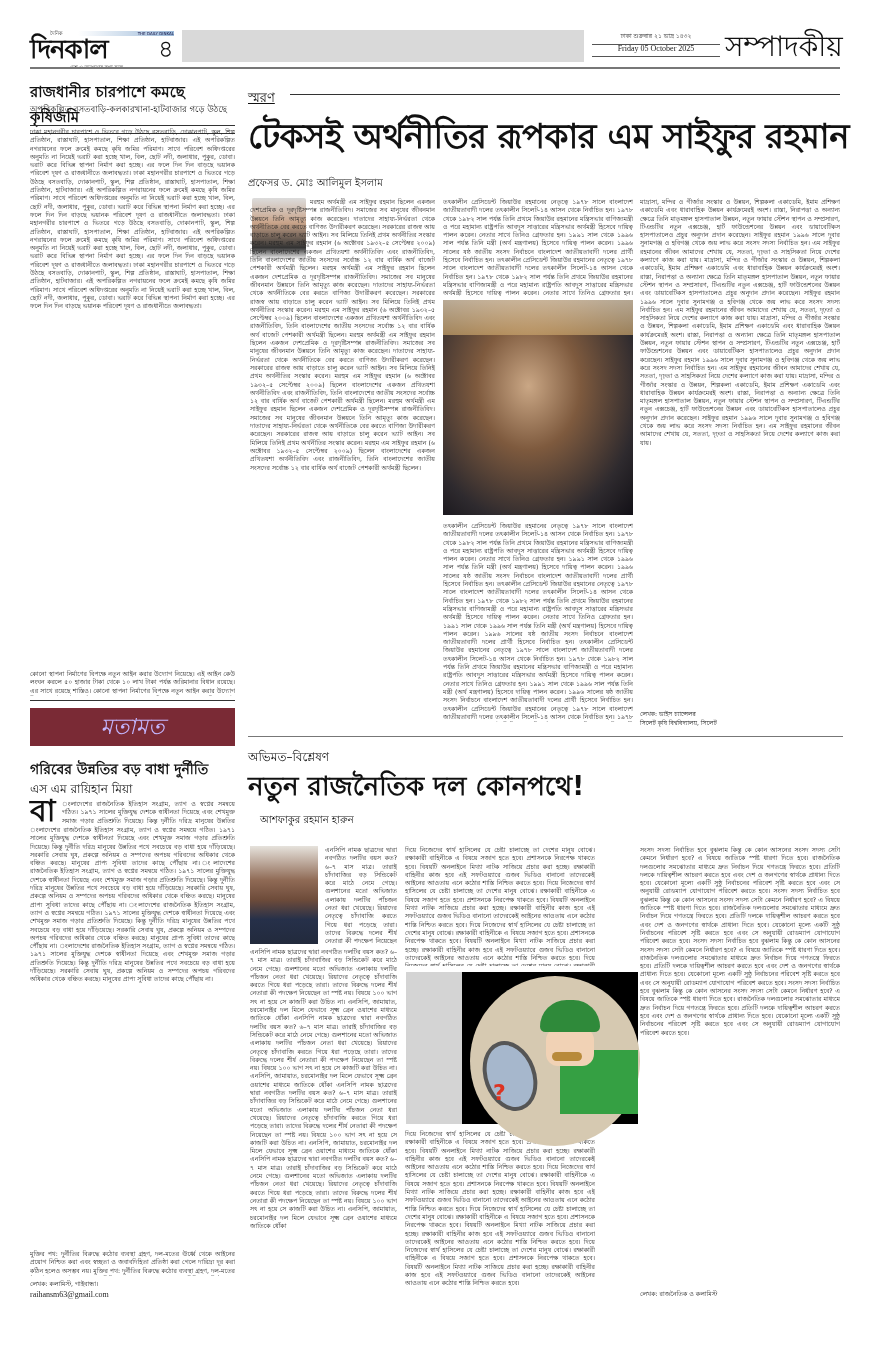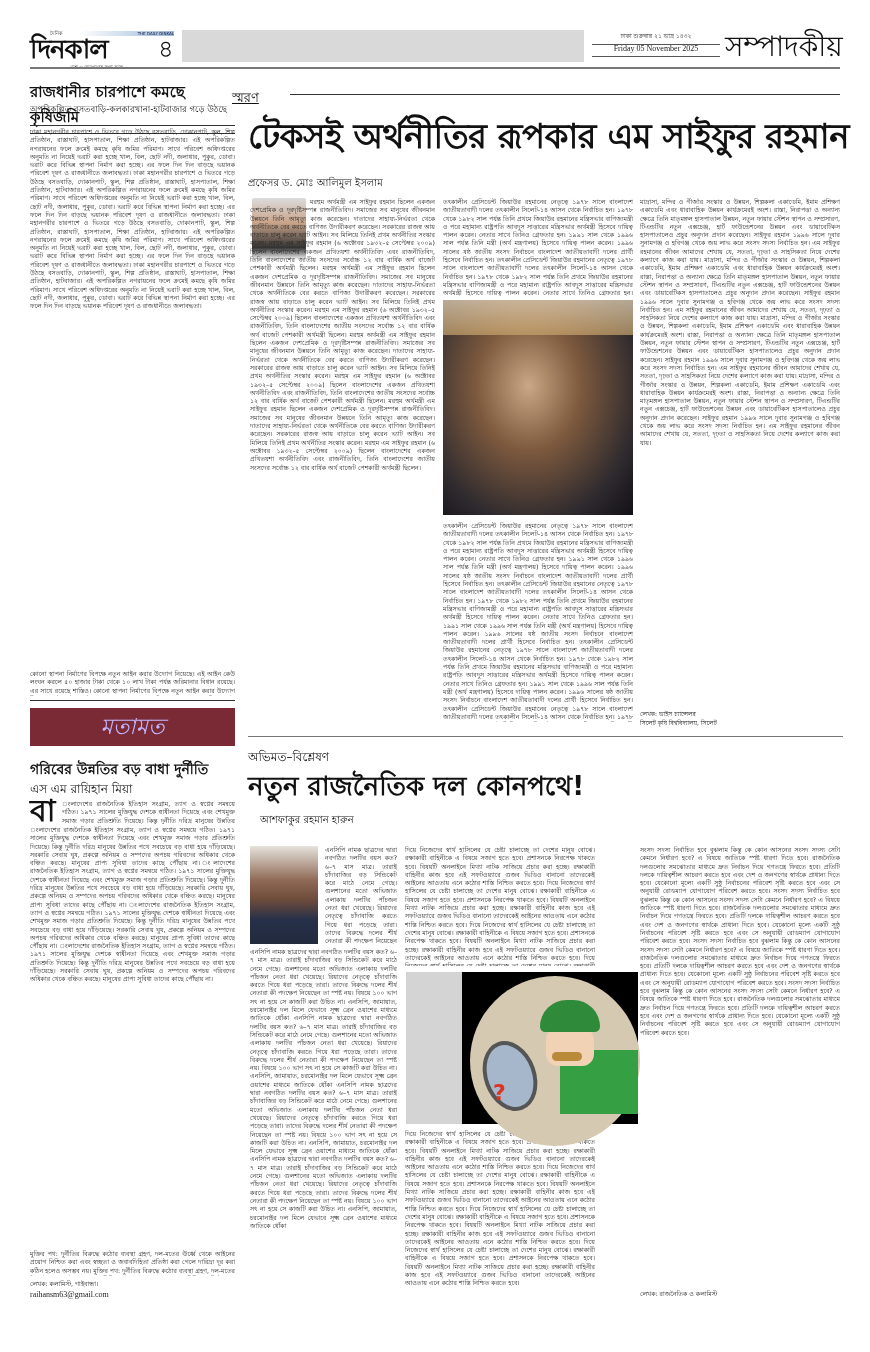--- a/index.html
+++ b/index.html
@@ -14,21 +14,21 @@
   .pagenum{left:158px;top:30px;font-family:"DejaVu Serif",serif;font-size:24px;}
   .grey-bar{left:182px;top:30px;width:402px;height:32px;background:#d9d9d9;}
   .date-bn{left:592px;top:31px;width:128px;font-size:6px;color:#333;text-align:center;border-bottom:1px solid #555;padding-bottom:2px;}
   .date-en{left:592px;top:44px;width:128px;font-family:"Liberation Serif",serif;font-size:8px;color:#222;text-align:center;border-bottom:1px solid #555;padding-bottom:3px;}
   .section-title{left:725px;top:25px;font-size:28px;font-family:Liberation Sans, sans-serif;}
   .top-rule{left:30px;top:67px;width:810px;height:2px;background:#777;}
   
   .col{font-size:6.2px;line-height:8.3px;color:#222;text-align:justify;}
   .h1-left{left:30px;top:80px;width:205px;font-size:15px;font-weight:bold;border-bottom:1px solid #333;padding-bottom:3px;}
   .sub-left{left:30px;top:103px;width:205px;font-size:8.5px;border-bottom:1px solid #333;padding-bottom:8px;}
-  .kicker1{left:232px;top:88px;font-size:13px;text-decoration:underline;}
+  .kicker1{left:248px;top:88px;font-size:13px;text-decoration:underline;}
   .kicker-rule{left:290px;top:94px;width:550px;height:1px;background:#333;}
   .h1-main{left:248px;top:110px;font-size:34px;font-weight:bold;letter-spacing:-0.5px;}
   .byline1{left:248px;top:175px;font-size:10px;}
   .photo1{left:252px;top:198px;width:54px;height:62px;background:linear-gradient(180deg,#dcdcdc 0%,#c9a48a 40%,#333 80%,#fff 100%);border-radius:2px;}
   .photo-big{left:443px;top:300px;width:190px;height:215px;background:radial-gradient(ellipse at 45% 40%,#caa785 0%,#7e5a3e 35%,#2e2a2e 75%,#121016 100%);}
   .photo-big-sky{left:443px;top:300px;width:190px;height:35px;background:linear-gradient(180deg,#f3e0c2,#c9a46b);opacity:.7;}
   .mid-rule{left:248px;top:736px;width:595px;height:1px;background:#777;}
   
   .motamot{left:30px;top:708px;width:205px;height:38px;background:#7a2a35;color:#c4b5fd;font-size:22px;font-family:"DejaVu Serif",serif;text-align:center;line-height:38px;font-style:italic;}
   .left-rule2{left:30px;top:700px;width:205px;height:1px;background:#333;}
@@ -56,21 +56,21 @@
 
 <div class="abs logo">
   <span class="logo-top">দৈনিক</span>
   <span class="logo-bar">THE DAILY DINKAL</span>
   <span class="logo-main">দিনকাল</span>
   <span class="logo-tag">দেশ ও জনগণের কথা বলে</span>
 </div>
 <div class="abs pagenum">৪</div>
 <div class="abs grey-bar"></div>
 <div class="abs date-bn">ঢাকা শুক্রবার ২১ ভাদ্র ১৪৩২</div>
-<div class="abs date-en">Friday 05 November 2025</div>
+<div class="abs date-en">Friday 05 October 2025</div>
 <div class="abs section-title">সম্পাদকীয়</div>
 <div class="abs top-rule"></div>
 
 <div class="abs h1-left">রাজধানীর চারপাশে কমছে কৃষিজমি</div>
 <div class="abs sub-left">অপরিকল্পিত বসতবাড়ি-কলকারখানা-হাটবাজার গড়ে উঠছে</div>
 <div class="abs col" style="left:30px;top:128px;width:205px;height:440px;overflow:hidden;">
   ঢাকা মহানগরীর চারপাশে ও ভিতরে গড়ে উঠছে বসতবাড়ি, দোকানপাট, স্কুল, শিল্প প্রতিষ্ঠান, রাস্তাঘাট, হাসপাতাল, শিক্ষা প্রতিষ্ঠান, হাটবাজার। এই অপরিকল্পিত নগরায়নের ফলে ক্রমেই কমছে কৃষি জমির পরিমাণ। সাথে পরিবেশ অধিদপ্তরের অনুমতি না নিয়েই ভরাট করা হচ্ছে খাল, বিল, ছোট নদী, জলাধার, পুকুর, ডোবা। ভরাট করে বিভিন্ন স্থাপনা নির্মাণ করা হচ্ছে। এর ফলে দিন দিন বাড়ছে ভয়ানক পরিবেশ দূষণ ও রাজধানীতে জলাবদ্ধতা।
  
   ঢাকা মহানগরীর চারপাশে ও ভিতরে গড়ে উঠছে বসতবাড়ি, দোকানপাট, স্কুল, শিল্প প্রতিষ্ঠান, রাস্তাঘাট, হাসপাতাল, শিক্ষা প্রতিষ্ঠান, হাটবাজার। এই অপরিকল্পিত নগরায়নের ফলে ক্রমেই কমছে কৃষি জমির পরিমাণ। সাথে পরিবেশ অধিদপ্তরের অনুমতি না নিয়েই ভরাট করা হচ্ছে খাল, বিল, ছোট নদী, জলাধার, পুকুর, ডোবা। ভরাট করে বিভিন্ন স্থাপনা নির্মাণ করা হচ্ছে। এর ফলে দিন দিন বাড়ছে ভয়ানক পরিবেশ দূষণ ও রাজধানীতে জলাবদ্ধতা।
  

